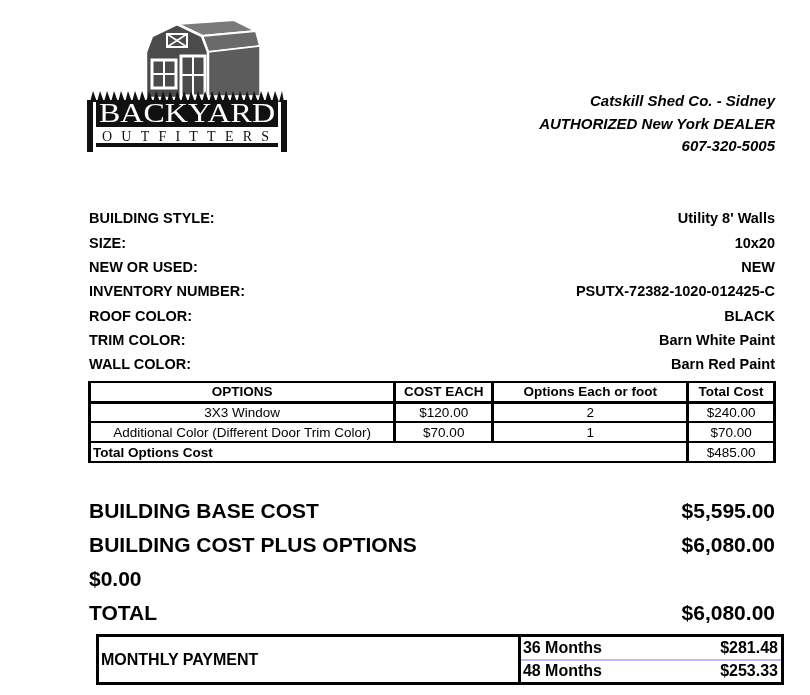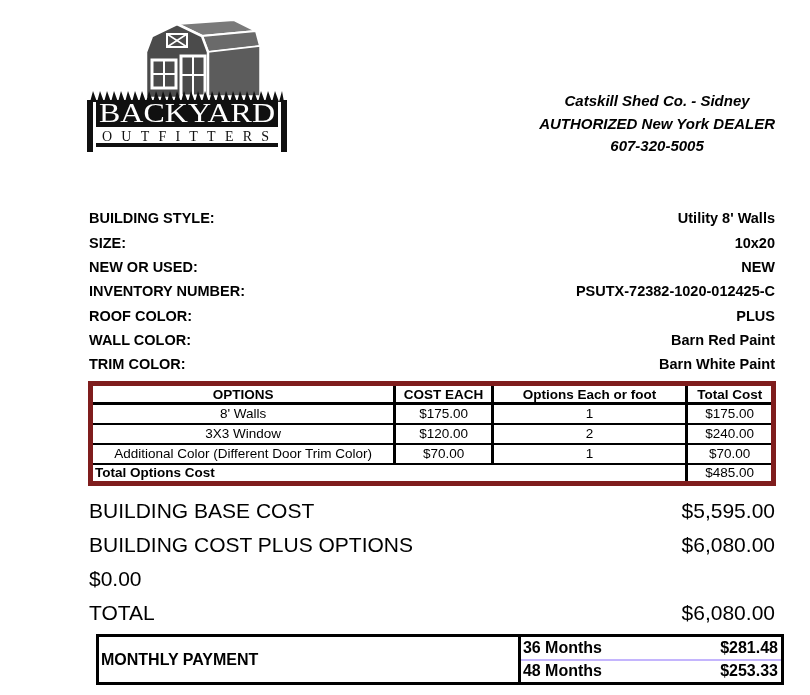--- a/index.html
+++ b/index.html
@@ -16,54 +16,54 @@
   }
 
   
   .logo { position: absolute; left: 86px; top: 12px; width: 202px; height: 142px; }
   .logo svg { display: block; }
   .logo-word-top { font-family: "Liberation Serif", serif; fill: #ffffff; font-size: 27px; }
   .logo-word-bottom { font-family: "Liberation Serif", serif; fill: #111111; font-size: 14px; letter-spacing: 3px; }
 
   .dealer {
     position: absolute; right: 35px; top: 90px;
-    text-align: center;
+    text-align: right;
     font-weight: bold; font-style: italic;
     font-size: 15px; line-height: 22.5px;
   }
 
   
   .details { position: absolute; left: 89px; top: 206px; width: 686px; }
   .drow {
     display: flex; justify-content: space-between; align-items: center;
     height: 24.35px; font-size: 14.5px; font-weight: bold; gap: 36px;
   }
 
   
   table { border-collapse: collapse; }
   .options {
     position: absolute; left: 88px; top: 381px; width: 688px;
     font-size: 13.5px;
-    border: 5px solid #7f1d1d;
+    border: 2px solid #7f1d1d;
   }
   .options th, .options td {
     border: 2px solid #000;
     border-left-width: 3px; border-right-width: 3px;
     height: 20px;
     text-align: center; vertical-align: middle;
     padding: 0 3px;
   }
   .options th { font-weight: bold; border-bottom-width: 3px; }
   .options .total-label { text-align: left; font-weight: bold; padding-left: 2px; margin-left: 32px; }
 
   
   .summary { position: absolute; left: 89px; top: 494px; width: 686px; }
   .srow {
     display: flex; justify-content: space-between; align-items: center;
-    height: 34px; font-size: 21px; font-weight: normal;
+    height: 34px; font-size: 21px; font-weight: bold;
   }
 
   
   .monthly {
     position: absolute; left: 96px; top: 634px; width: 688px;
     border: 3px solid #000;
     font-size: 16px; font-weight: bold;
   }
   .monthly td { height: 24px; vertical-align: middle; }
   .mp-label { width: 424px; border-right: 3px solid #000; padding-left: 2px; }
@@ -138,54 +138,48 @@
     <div class="drow">
       <span>NEW OR USED:</span>
       <span>NEW</span>
     </div>
     <div class="drow">
       <span>INVENTORY NUMBER:</span>
       <span>PSUTX-72382-1020-012425-C</span>
     </div>
     <div class="drow">
       <span>ROOF COLOR:</span>
-      <span>PLUS</span>
+      <span>BLACK</span>
+    </div>
+    <div class="drow">
+      <span>TRIM COLOR:</span>
+      <span>Barn White Paint</span>
     </div>
     <div class="drow">
       <span>WALL COLOR:</span>
       <span>Barn Red Paint</span>
-    </div>
-    <div class="drow">
-      <span>TRIM COLOR:</span>
-      <span>Barn White Paint</span>
     </div>
   </section>
 
   <table class="options">
     <colgroup>
       <col style="width:307px">
         <col style="width:98px">
         <col style="width:196px">
         <col style="width:87px">
     </colgroup>
     <thead>
       <tr>
         <th>OPTIONS</th>
         <th>COST EACH</th>
         <th>Options Each or foot</th>
         <th>Total Cost</th>
       </tr>
     </thead>
     <tbody>
-      <tr>
-        <td>8' Walls</td>
-        <td>$175.00</td>
-        <td>1</td>
-        <td>$175.00</td>
-      </tr>
       <tr>
         <td>3X3 Window</td>
         <td>$120.00</td>
         <td>2</td>
         <td>$240.00</td>
       </tr>
       <tr>
         <td>Additional Color (Different Door Trim Color)</td>
         <td>$70.00</td>
         <td>1</td>

